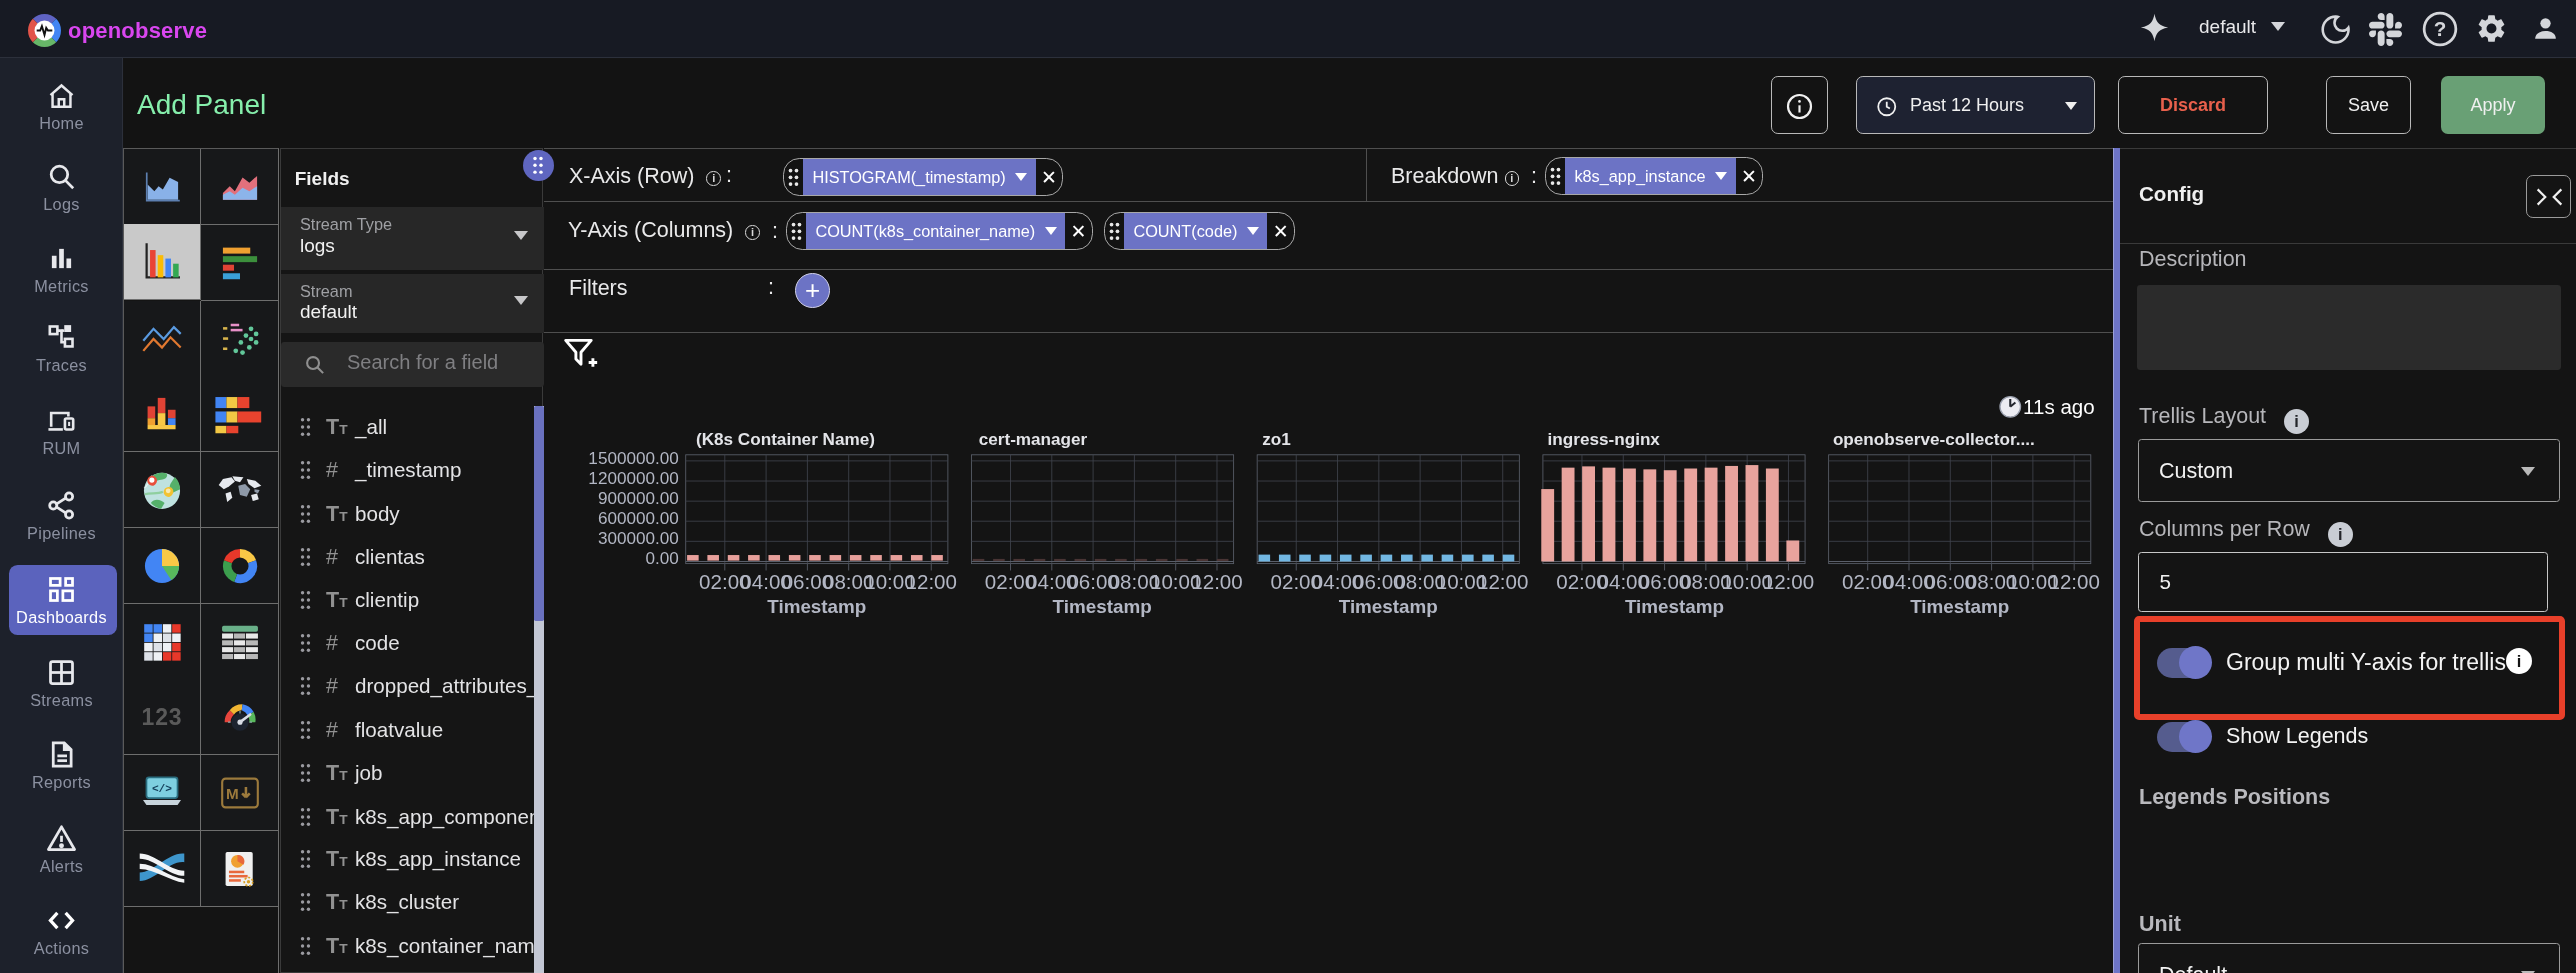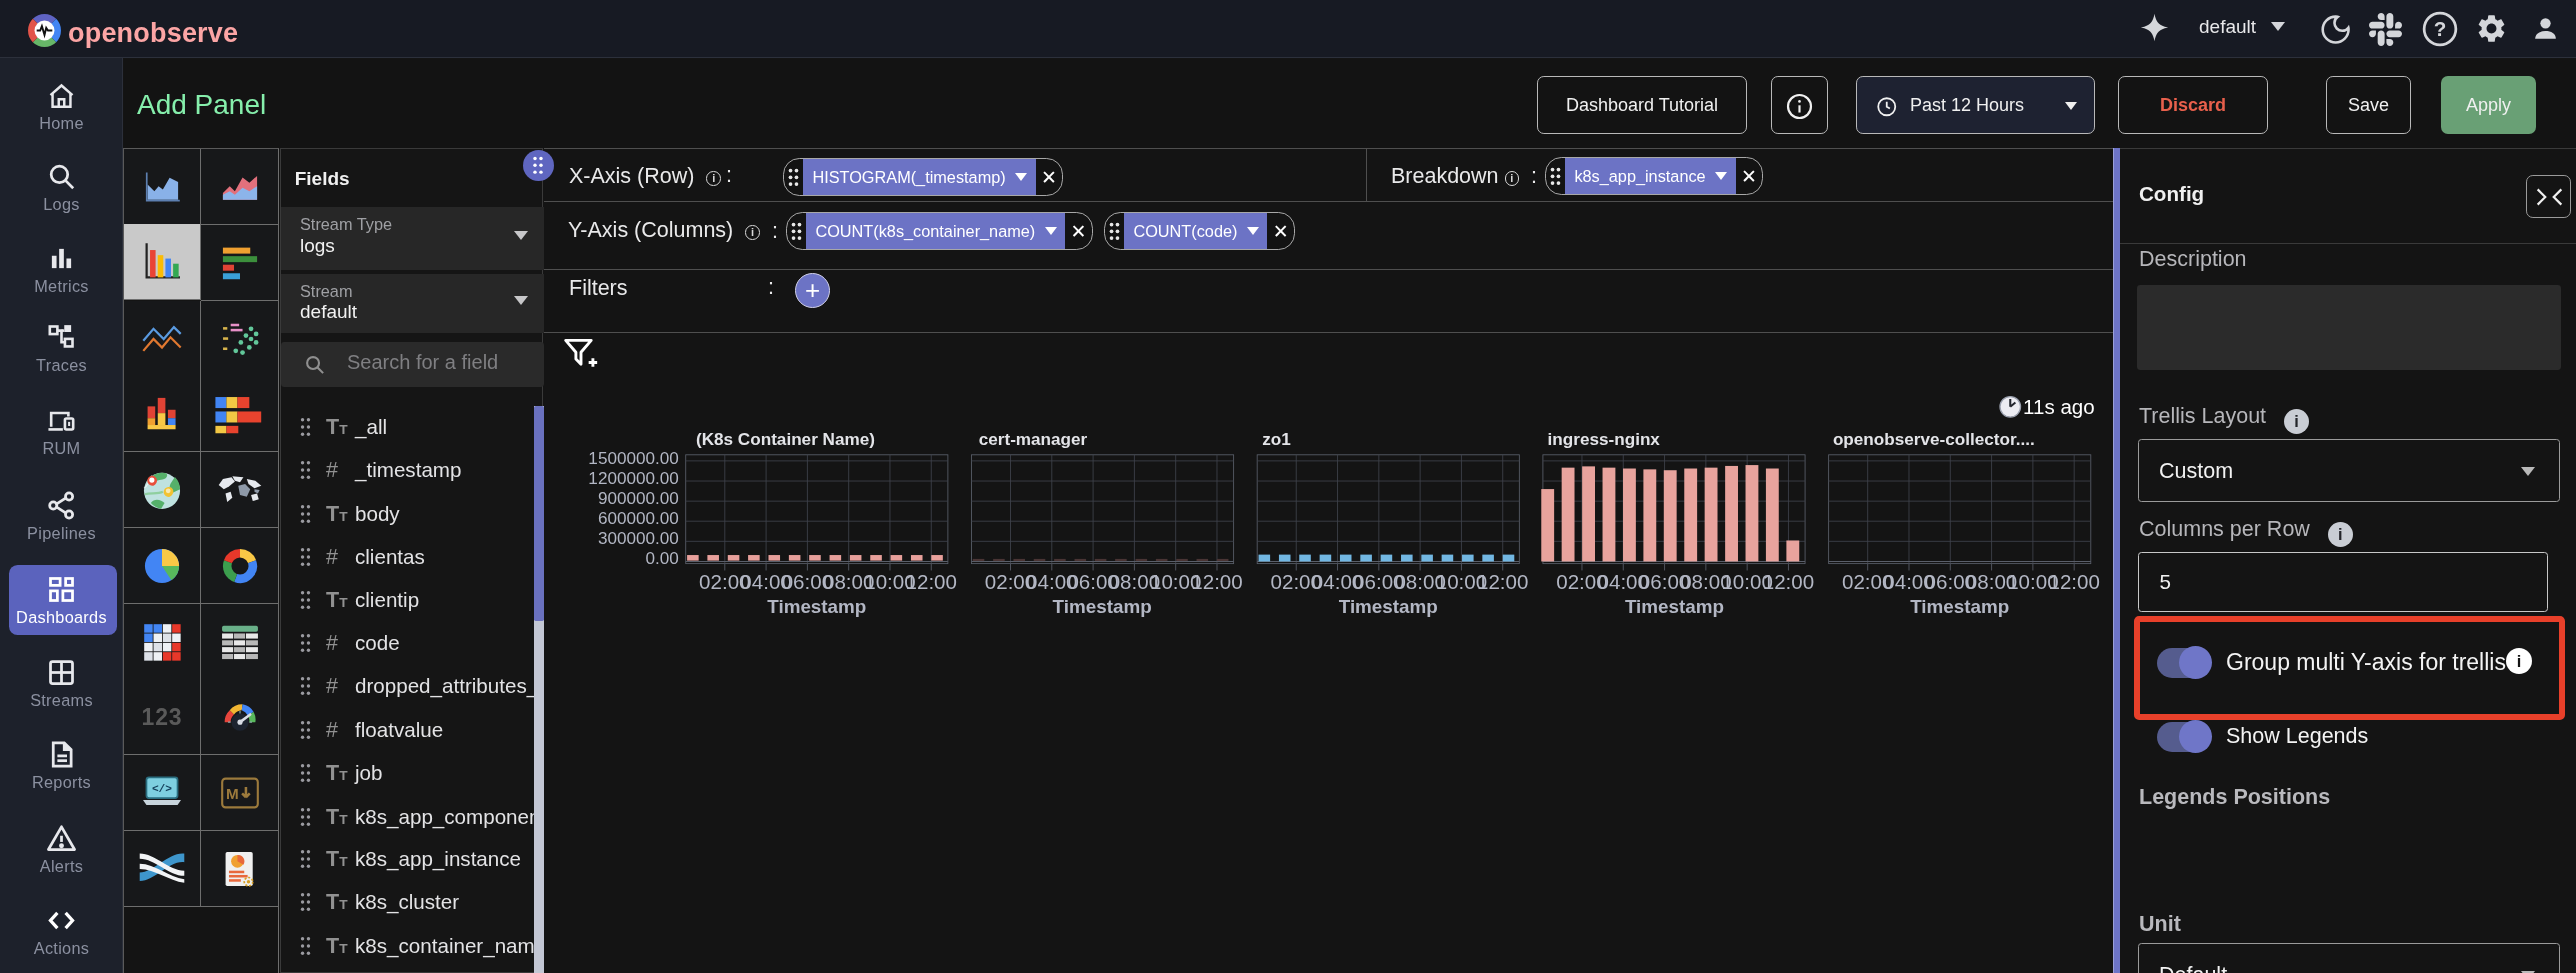--- a/index.html
+++ b/index.html
@@ -1,21 +1,21 @@
 <!DOCTYPE html>
 <html style="font-size:13.7px"><head>
 <meta charset="utf-8">
 <style>
 * { margin:0; padding:0; box-sizing:border-box; }
 html,body { width:2576px; height:973px; overflow:hidden; background:#141414; font-family:"Liberation Sans", sans-serif; }
 #stage { position:relative; width:2576px; height:973px; background:#141414; }
 .abs { position:absolute; }
 
 #topbar { position:absolute; left:0; top:0; width:2576px; height:58px; background:#171a23; border-bottom:0.9px solid #2c303b; }
-#logo-txt { position:absolute; left:68px; top:18px; font-size:27px; font-weight:bold; color:#fca5a5; letter-spacing:0.2px; }
+#logo-txt { position:absolute; left:68px; top:18px; font-size:22px; font-weight:bold; color:#d946ef; letter-spacing:0.2px; }
 #tb-default { position:absolute; left:2199px; top:16.3px; font-size:19px; color:#e8e8ea; }
 
 #sidebar { position:absolute; left:0; top:58px; width:123px; height:915px; background:#1d212b; border-right:0.9px solid #2c303b; }
 .sb-item { position:absolute; left:0; width:123px; height:77px; text-align:center; }
 .sb-item svg { display:block; margin:0 auto; }
 .sb-lbl { display:block; margin-top:1.7px; font-size:16.3px; color:#8b90a0; letter-spacing:0.3px; }
 #sb-active { position:absolute; left:9.4px; width:108px; height:70px; background:#5b63bd; border-radius:8.6px; }
 
 #hdr { position:absolute; left:124px; top:59px; width:2452px; height:89px; background:#131313; }
 #addpanel { position:absolute; left:137px; top:89px; font-size:28px; color:#86efac; }
@@ -201,39 +201,38 @@
     <svg width="33" height="33" viewBox="0 0 24 24" fill="none" stroke="#ffffff" stroke-width="2.4">
           <path d="M9 6.5 L4 12 L9 17.5"></path>
           <path d="M15 6.5 L20 12 L15 17.5"></path>
         </svg>
     <span class="sb-lbl">Actions</span>
   </div>
 </div>
 
 <div id="hdr"></div>
 <div id="addpanel">Add Panel</div>
-<div class="hbtn" style="left:1537px;width:210px;">Dashboard Tutorial</div>
 <div class="hbtn" style="left:1771px;width:57px;">
   <svg style="vertical-align:middle" width="29" height="29" viewBox="0 0 24 24" fill="none" stroke="#f0f0f0" stroke-width="1.8">
         <circle cx="12" cy="12" r="9.5"></circle>
         <path d="M12 11 V17"></path>
         <circle cx="12" cy="7.8" r="1.1" fill="#f0f0f0" stroke="none"></circle>
       </svg>
 </div>
 <div class="hbtn" style="left:1856px;width:239px;background:#1e2231;text-align:left;">
   <svg style="position:absolute;left:19px;top:19px" width="21.5" height="21.5" viewBox="0 0 24 24" fill="none" stroke="#f0f0f0" stroke-width="2">
         <circle cx="12" cy="12" r="9.5"></circle>
         <path d="M12 6.5 V12 L15.5 14"></path>
       </svg>
   <span style="margin-left:53px">Past 12 Hours</span>
   <span class="caret" style="right:17px;top:25px;border-top-color:#f0f0f0;border-left-width:6.9px;border-right-width:6.9px;border-top-width:8.6px"></span>
 </div>
 <div class="hbtn" style="left:2118px;width:150px;color:#e8604c;font-weight:bold;">Discard</div>
 <div class="hbtn" style="left:2326px;width:85px;">Save</div>
-<div class="hbtn" style="left:2441px;width:95px;background:#69a075;border:none;line-height:58px;">Apply</div>
+<div class="hbtn" style="left:2441px;width:104px;background:#69a075;border:none;line-height:58px;">Apply</div>
 
 <div id="typegrid">
   <div class="tile" style="left:0;top:0px">
     <svg width="43" height="39" viewBox="0 0 50 46">
           <path d="M8 38 L8 20 L16 28 L21 22 L26 26 L34 12 L44 17 L44 38 Z" fill="#89b1e8"></path>
           <path d="M7 6 V39 H46" stroke="#5d7fb0" stroke-width="2" fill="none"></path>
         </svg>
   </div>
   <div class="tile" style="left:77px;top:0px;border-right:none">
     <svg width="41" height="36" viewBox="0 0 48 42">

